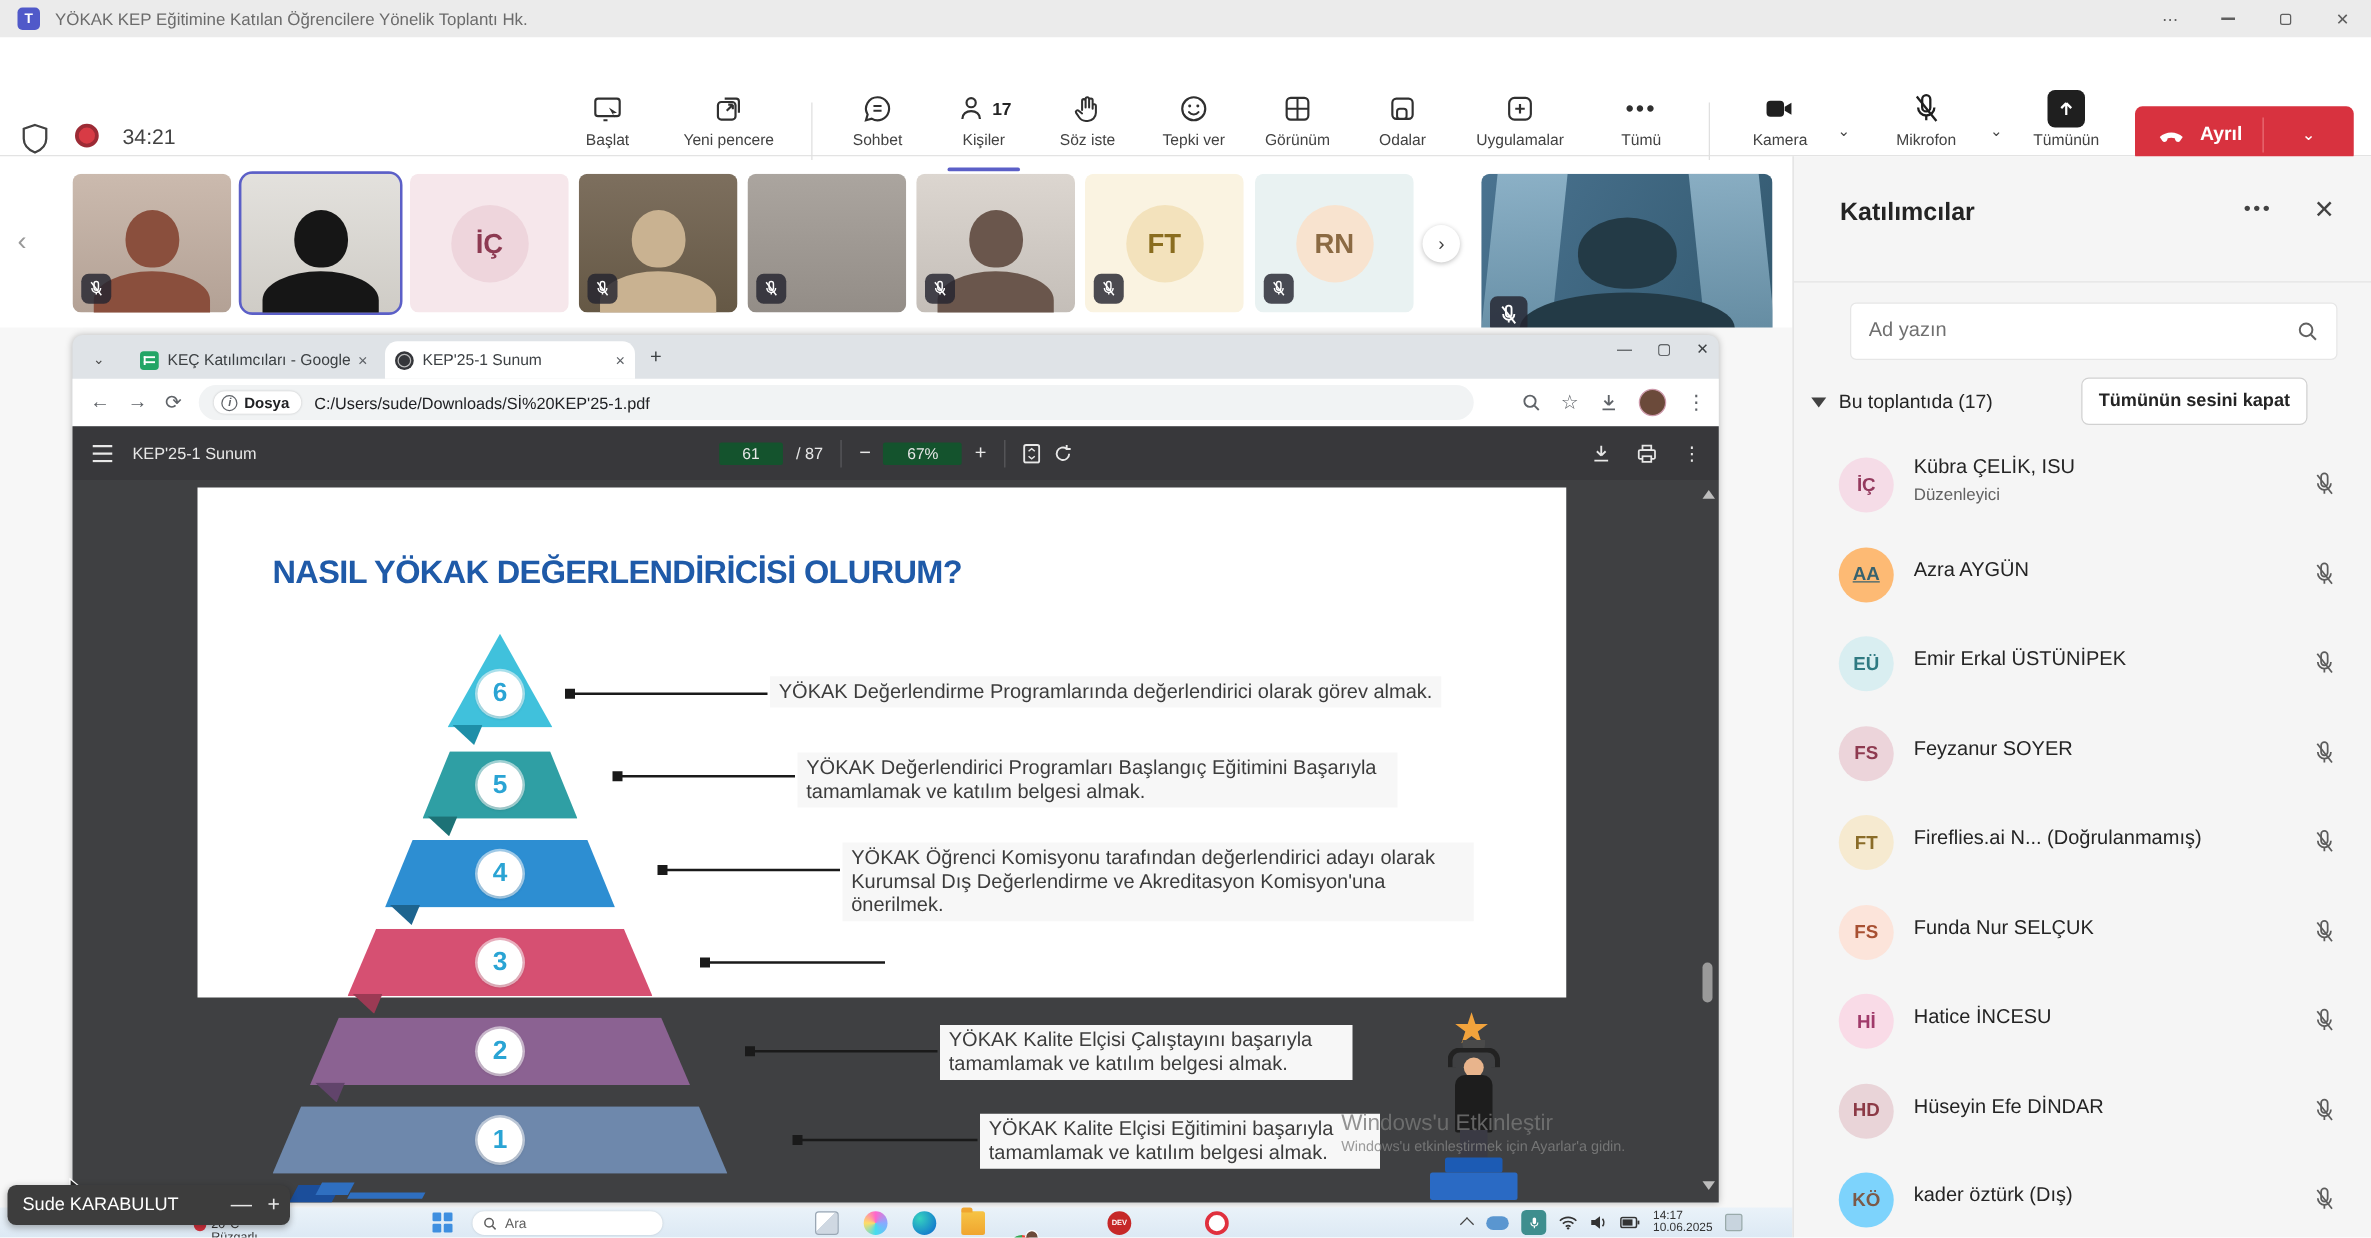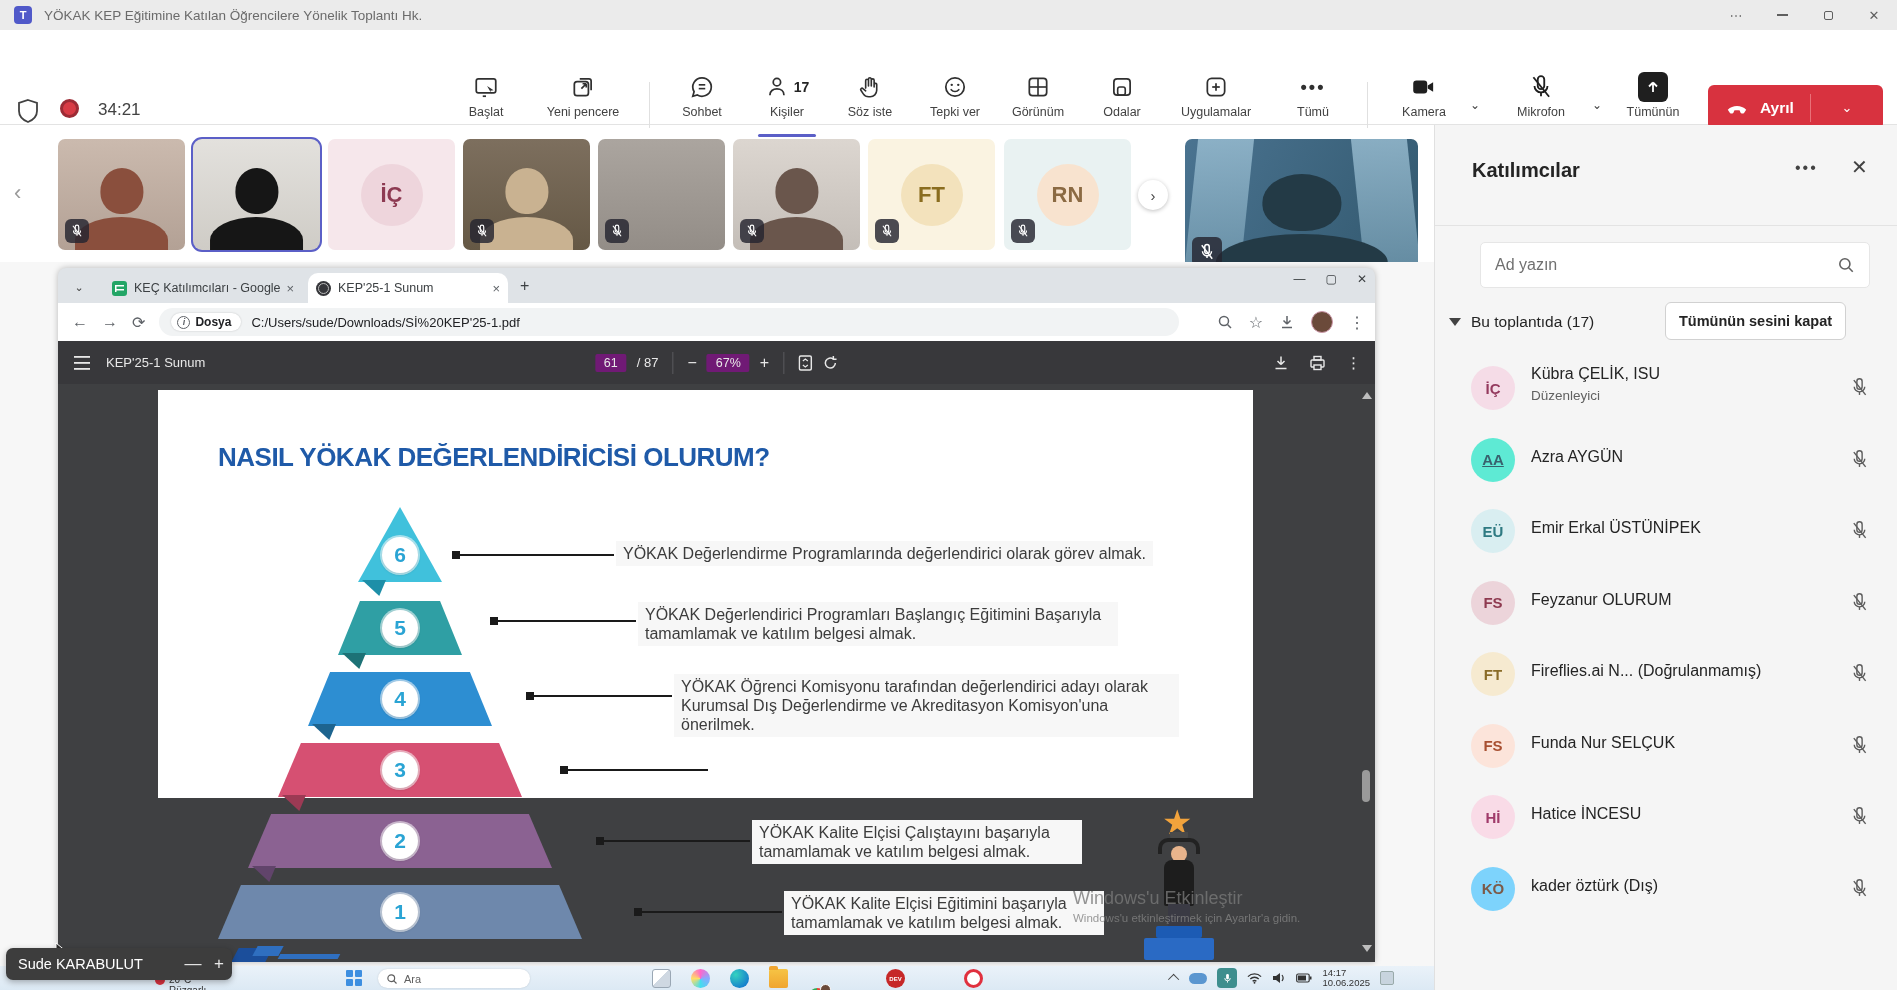--- a/index.html
+++ b/index.html
@@ -80,21 +80,21 @@
   #dosya-chip { display:flex; align-items:center; background:#fff; border-radius:12px; padding:2px 10px 2px 6px; font-size:12px; color:#202124; font-weight:bold; box-shadow:0 0 2px rgba(0,0,0,.2); }
   #dosya-chip .info { width:13px; height:13px; border-radius:50%; border:1.2px solid #5f6368; color:#5f6368; font-size:9px; display:flex; align-items:center; justify-content:center; margin-right:5px; font-style:italic; font-weight:bold; }
   #url-text { margin-left:10px; font-size:13px; color:#202124; }
   .nav-right { position:absolute; right:10px; display:flex; align-items:center; gap:16px; color:#5f6368; }
   .avatar-dot { width:22px; height:22px; border-radius:50%; background:#6b4a3a; border:1.5px solid #c9a; }
 
   #pdfbar { position:relative; height:43px; background:#38383b; display:flex; align-items:center; color:#e8e8e8; }
   #pdfbar .ham { margin-left:16px; display:inline-block; }
   #pdf-title { margin-left:16px; font-size:13px; }
   #pdf-center { position:absolute; left:50%; transform:translateX(-50%); display:flex; align-items:center; gap:10px; font-size:13px; }
-  .pdf-box { background:#701a75; border-radius:2px; padding:2px 9px; font-size:12.5px; }
+  .pdf-box { background:#14532d; border-radius:2px; padding:2px 19px; font-size:12.5px; }
   .pdf-sep { width:1px; height:22px; background:#5a5a5e; margin:0 4px; }
   .pdf-right { position:absolute; right:14px; display:flex; gap:20px; align-items:center; }
   #pdfview { position:relative; height:578px; background:#3f4042; overflow:hidden; }
 
   
   #slide { position:absolute; left:100px; top:6px; width:1095px; height:408px; background:#fff; }
   #slide-title { position:absolute; left:60px; top:52px; font-size:26px; font-weight:bold; color:#1f5aa8; letter-spacing:-.5px; }
   .band { position:absolute; }
   .trap { position:absolute; inset:0; }
   .fold { position:absolute; width:24px; height:16px; clip-path:polygon(0 0,100% 0,72% 100%); }
@@ -729,21 +729,21 @@
       <svg viewBox="0 0 24 24">
               <path d="M9 5a3 3 0 0 1 6 0v6a3 3 0 0 1-6 0z" fill="none" stroke="currentColor" stroke-width="1.6"></path>
               <path d="M6 11a6 6 0 0 0 12 0" fill="none" stroke="currentColor" stroke-width="1.6"></path>
               <line x1="12" y1="17" x2="12" y2="20.5" stroke="currentColor" stroke-width="1.6"></line>
               <line x1="5.5" y1="3.5" x2="19" y2="20.5" stroke="currentColor" stroke-width="1.6"></line>
             </svg>
     </div>
   </div>
 
   <div class="prow">
-    <div class="pav" style="background: #5eead4; color: rgb(56, 98, 110); text-decoration: underline;">AA</div>
+    <div class="pav" style="background: #fdba74; color: rgb(56, 98, 110); text-decoration: underline;">AA</div>
     <div class="pname">Azra AYGÜN</div>
     <div class="prole"></div>
     <div class="pmic">
       <svg viewBox="0 0 24 24">
               <path d="M9 5a3 3 0 0 1 6 0v6a3 3 0 0 1-6 0z" fill="none" stroke="currentColor" stroke-width="1.6"></path>
               <path d="M6 11a6 6 0 0 0 12 0" fill="none" stroke="currentColor" stroke-width="1.6"></path>
               <line x1="12" y1="17" x2="12" y2="20.5" stroke="currentColor" stroke-width="1.6"></line>
               <line x1="5.5" y1="3.5" x2="19" y2="20.5" stroke="currentColor" stroke-width="1.6"></line>
             </svg>
     </div>
@@ -758,21 +758,21 @@
               <path d="M9 5a3 3 0 0 1 6 0v6a3 3 0 0 1-6 0z" fill="none" stroke="currentColor" stroke-width="1.6"></path>
               <path d="M6 11a6 6 0 0 0 12 0" fill="none" stroke="currentColor" stroke-width="1.6"></path>
               <line x1="12" y1="17" x2="12" y2="20.5" stroke="currentColor" stroke-width="1.6"></line>
               <line x1="5.5" y1="3.5" x2="19" y2="20.5" stroke="currentColor" stroke-width="1.6"></line>
             </svg>
     </div>
   </div>
 
   <div class="prow">
     <div class="pav" style="background: rgb(236, 212, 218); color: rgb(142, 58, 80);">FS</div>
-    <div class="pname">Feyzanur OLURUM</div>
+    <div class="pname">Feyzanur SOYER</div>
     <div class="prole"></div>
     <div class="pmic">
       <svg viewBox="0 0 24 24">
               <path d="M9 5a3 3 0 0 1 6 0v6a3 3 0 0 1-6 0z" fill="none" stroke="currentColor" stroke-width="1.6"></path>
               <path d="M6 11a6 6 0 0 0 12 0" fill="none" stroke="currentColor" stroke-width="1.6"></path>
               <line x1="12" y1="17" x2="12" y2="20.5" stroke="currentColor" stroke-width="1.6"></line>
               <line x1="5.5" y1="3.5" x2="19" y2="20.5" stroke="currentColor" stroke-width="1.6"></line>
             </svg>
     </div>
   </div>
@@ -812,20 +812,33 @@
     <div class="pmic">
       <svg viewBox="0 0 24 24">
               <path d="M9 5a3 3 0 0 1 6 0v6a3 3 0 0 1-6 0z" fill="none" stroke="currentColor" stroke-width="1.6"></path>
               <path d="M6 11a6 6 0 0 0 12 0" fill="none" stroke="currentColor" stroke-width="1.6"></path>
               <line x1="12" y1="17" x2="12" y2="20.5" stroke="currentColor" stroke-width="1.6"></line>
               <line x1="5.5" y1="3.5" x2="19" y2="20.5" stroke="currentColor" stroke-width="1.6"></line>
             </svg>
     </div>
   </div>
 
+  <div class="prow">
+    <div class="pav" style="background: rgb(233, 212, 216); color: rgb(140, 58, 70);">HD</div>
+    <div class="pname">Hüseyin Efe DİNDAR</div>
+    <div class="prole"></div>
+    <div class="pmic">
+      <svg viewBox="0 0 24 24">
+              <path d="M9 5a3 3 0 0 1 6 0v6a3 3 0 0 1-6 0z" fill="none" stroke="currentColor" stroke-width="1.6"></path>
+              <path d="M6 11a6 6 0 0 0 12 0" fill="none" stroke="currentColor" stroke-width="1.6"></path>
+              <line x1="12" y1="17" x2="12" y2="20.5" stroke="currentColor" stroke-width="1.6"></line>
+              <line x1="5.5" y1="3.5" x2="19" y2="20.5" stroke="currentColor" stroke-width="1.6"></line>
+            </svg>
+    </div>
+  </div>
 
   <div class="prow">
     <div class="pav" style="background: #7dd3fc; color: rgb(124, 90, 72);">KÖ</div>
     <div class="pname">kader öztürk (Dış)</div>
     <div class="prole"></div>
     <div class="pmic">
       <svg viewBox="0 0 24 24">
               <path d="M9 5a3 3 0 0 1 6 0v6a3 3 0 0 1-6 0z" fill="none" stroke="currentColor" stroke-width="1.6"></path>
               <path d="M6 11a6 6 0 0 0 12 0" fill="none" stroke="currentColor" stroke-width="1.6"></path>
               <line x1="12" y1="17" x2="12" y2="20.5" stroke="currentColor" stroke-width="1.6"></line>

